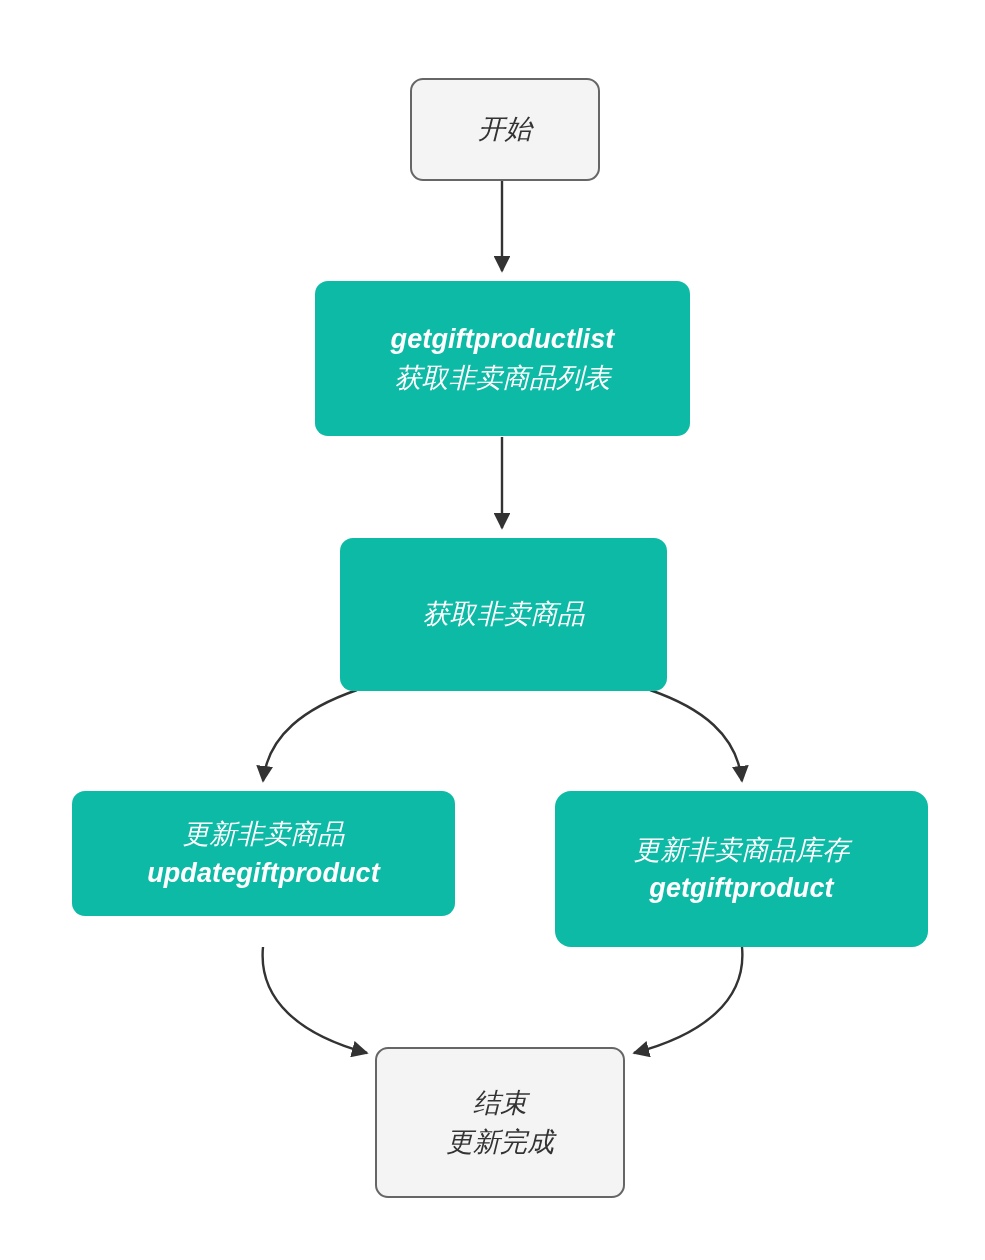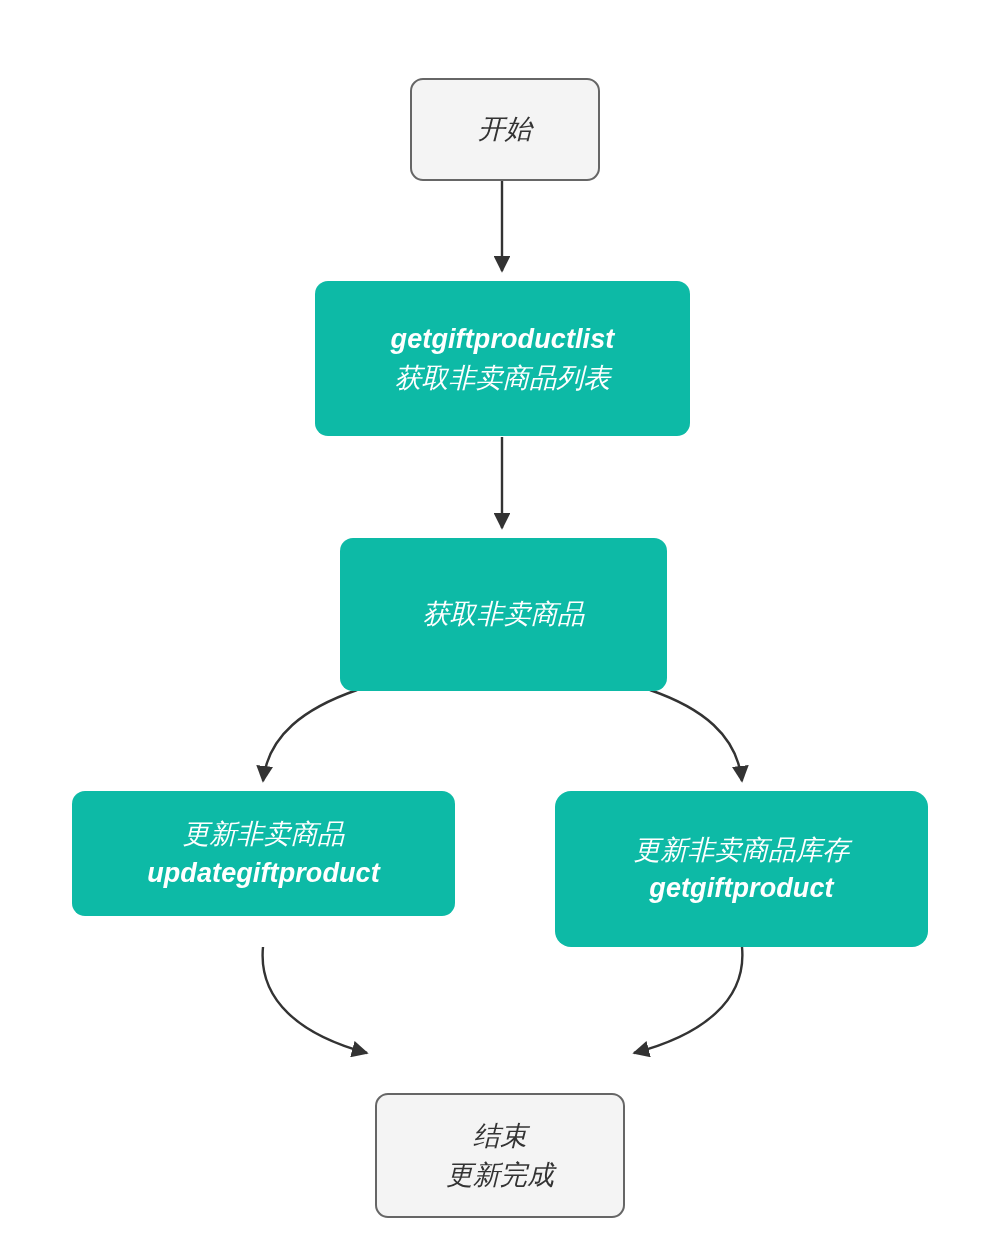--- a/index.html
+++ b/index.html
@@ -61,21 +61,21 @@
     font-weight: bold;
     letter-spacing: 0.1px;
   }
 
   
   #node-start    { left: 410px; top: 78px;   width: 190px; height: 103px; }
   #node-getlist  { left: 315px; top: 281px;  width: 375px; height: 155px; }
   #node-get      { left: 340px; top: 538px;  width: 327px; height: 153px; }
   #node-update   { left: 72px;  top: 791px;  width: 383px; height: 125px; }
   #node-stock    { left: 555px; top: 791px;  width: 373px; height: 156px; border-radius: 16px; }
-  #node-end      { left: 375px; top: 1093px; width: 250px; height: 125px; }
+  #node-end      { left: 375px; top: 1047px; width: 250px; height: 151px; }
 </style>
 </head>
 <body>
 
 <div id="flow-root">
 
   <svg id="edge-layer" width="985" height="1260" viewBox="0 0 985 1260" xmlns="http://www.w3.org/2000/svg">
     <defs>
       <marker id="arrowhead" viewBox="0 0 10 10" refX="9" refY="5" markerWidth="7" markerHeight="7" orient="auto-start-reverse">
         <path d="M 0 0 L 10 5 L 0 10 z" fill="#333333"></path>

